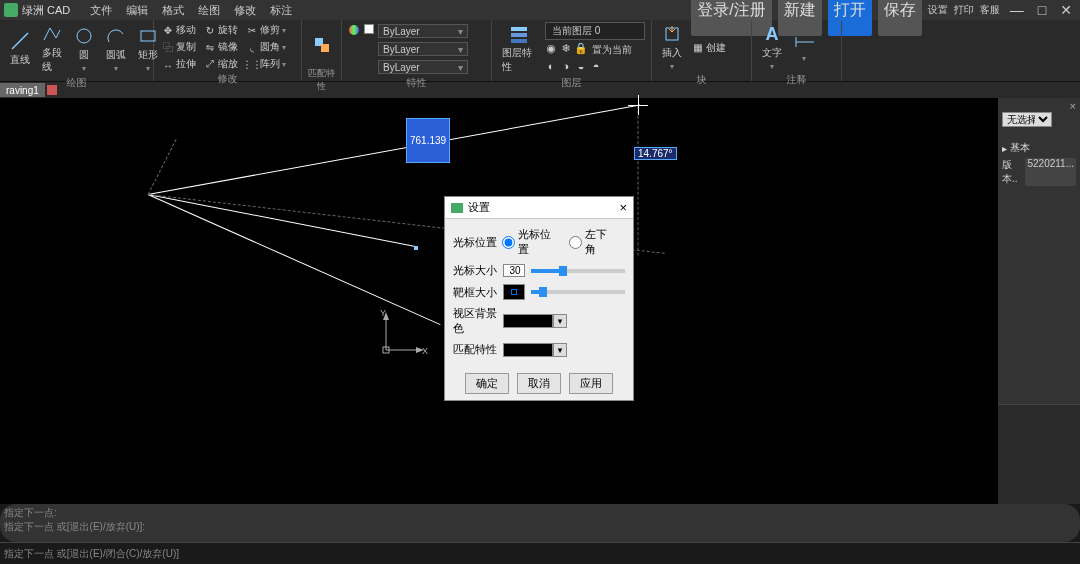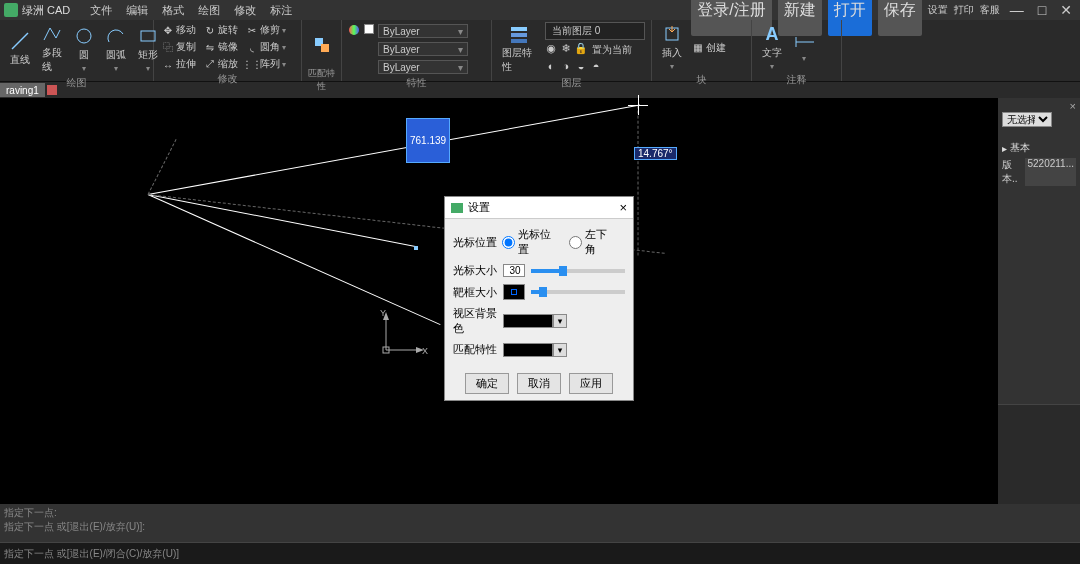--- a/index.html
+++ b/index.html
@@ -37,21 +37,21 @@
   .workspace { position: absolute; top: 98px; left: 0; right: 0; bottom: 60px; display: flex; }
   .canvas { flex: 1; background: #000; position: relative; }
   .props { width: 82px; background: #333; position: relative; }
   .props-close { position: absolute; top: 2px; right: 4px; color: #aaa; cursor: pointer; }
   .props-select { width: 50px; margin: 14px 4px 12px 4px; background: #ddd; color: #000; font-size: 10px; border: 1px solid #888; }
   .props-row { display: flex; font-size: 10px; color: #ccc; padding: 1px 4px; }
   .props-key { flex: 1; }
   .props-val { background: #444; padding: 0 2px; }
   .props-hdr { display: flex; align-items: center; gap: 3px; padding: 2px 4px; color: #ddd; font-size: 10px; }
   
-  .cmd-area { position: absolute; bottom: 22px; left: 0; right: 0; height: 38px; background: #333; color: #888; font-size: 10px; padding: 2px 4px; }
+  .cmd-area { position: absolute; bottom: 22px; left: 0; right: 0; height: 38px; background: #333; color: #888; font-size: 10px; padding: 2px 4px; border-radius: 16px; }
   .cmd-input { position: absolute; bottom: 0; left: 0; right: 0; height: 22px; background: #1a1a1a; color: #888; font-size: 10px; padding: 4px; border-top: 1px solid #444; }
   
   
   .line { position: absolute; background: #fff; height: 1px; transform-origin: left center; }
   .dash { border-top: 1px dashed #666; background: none; height: 0; }
   .dim-box { position: absolute; background: #2a5fd8; color: #fff; font-size: 10px; padding: 16px 3px; border: 1px solid #5af; }
   .dim-box2 { position: absolute; background: #1a2a6a; color: #fff; font-size: 10px; padding: 0 3px; border: 1px solid #5af; }
   .cmd-tip { position: absolute; background: #2a5fd8; color: #fff; font-size: 10px; padding: 1px 4px; }
   .coord-arrow { position: absolute; }
   .cross { position: absolute; }

